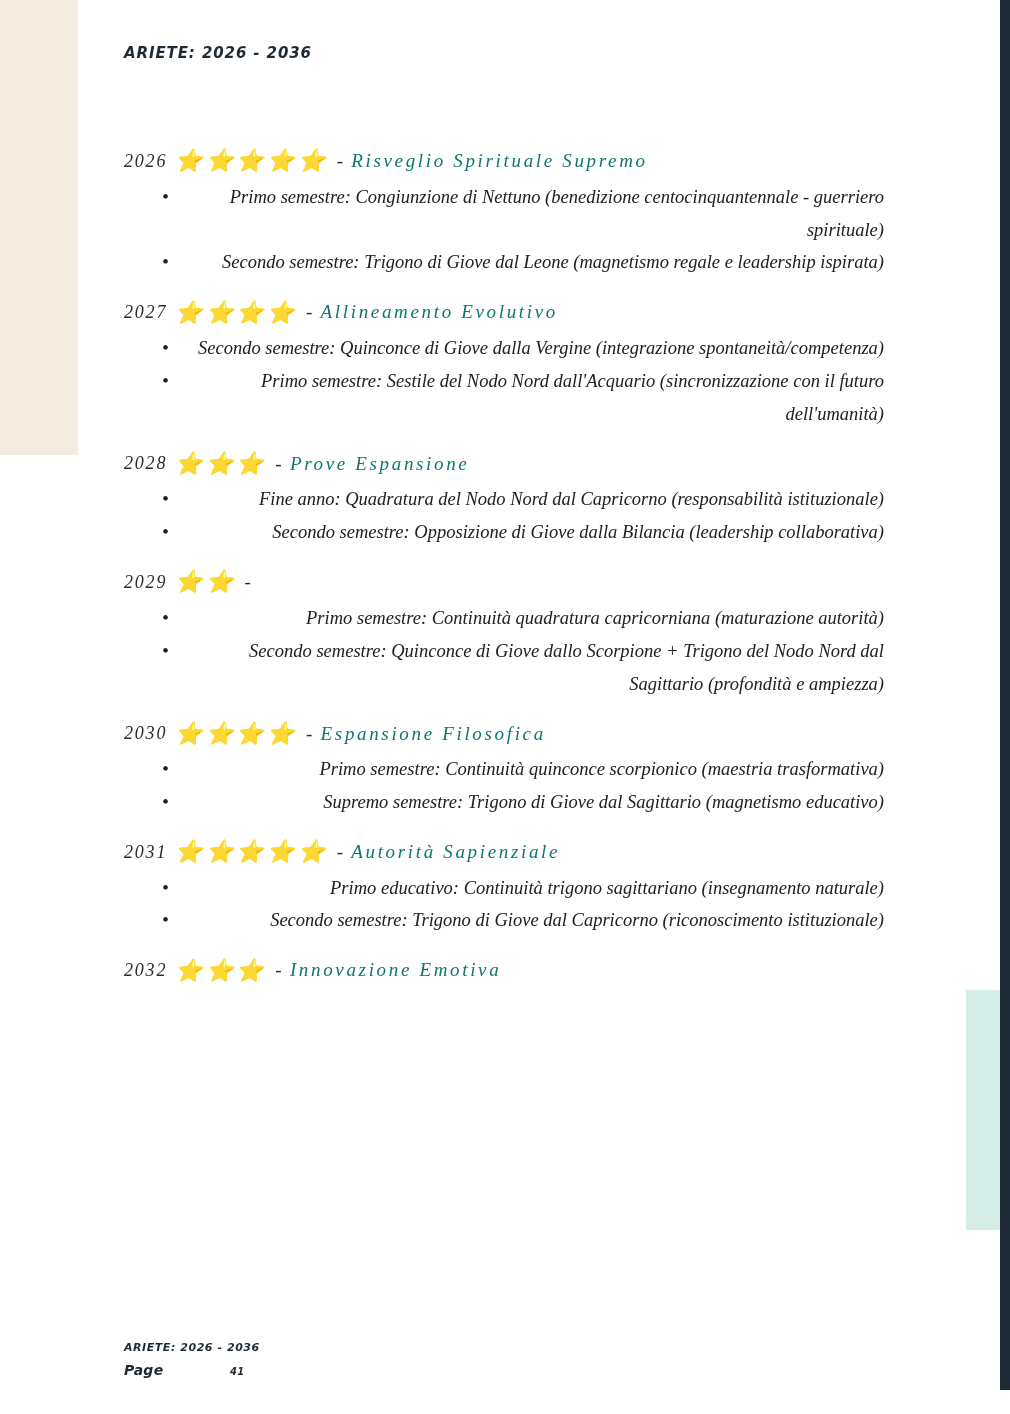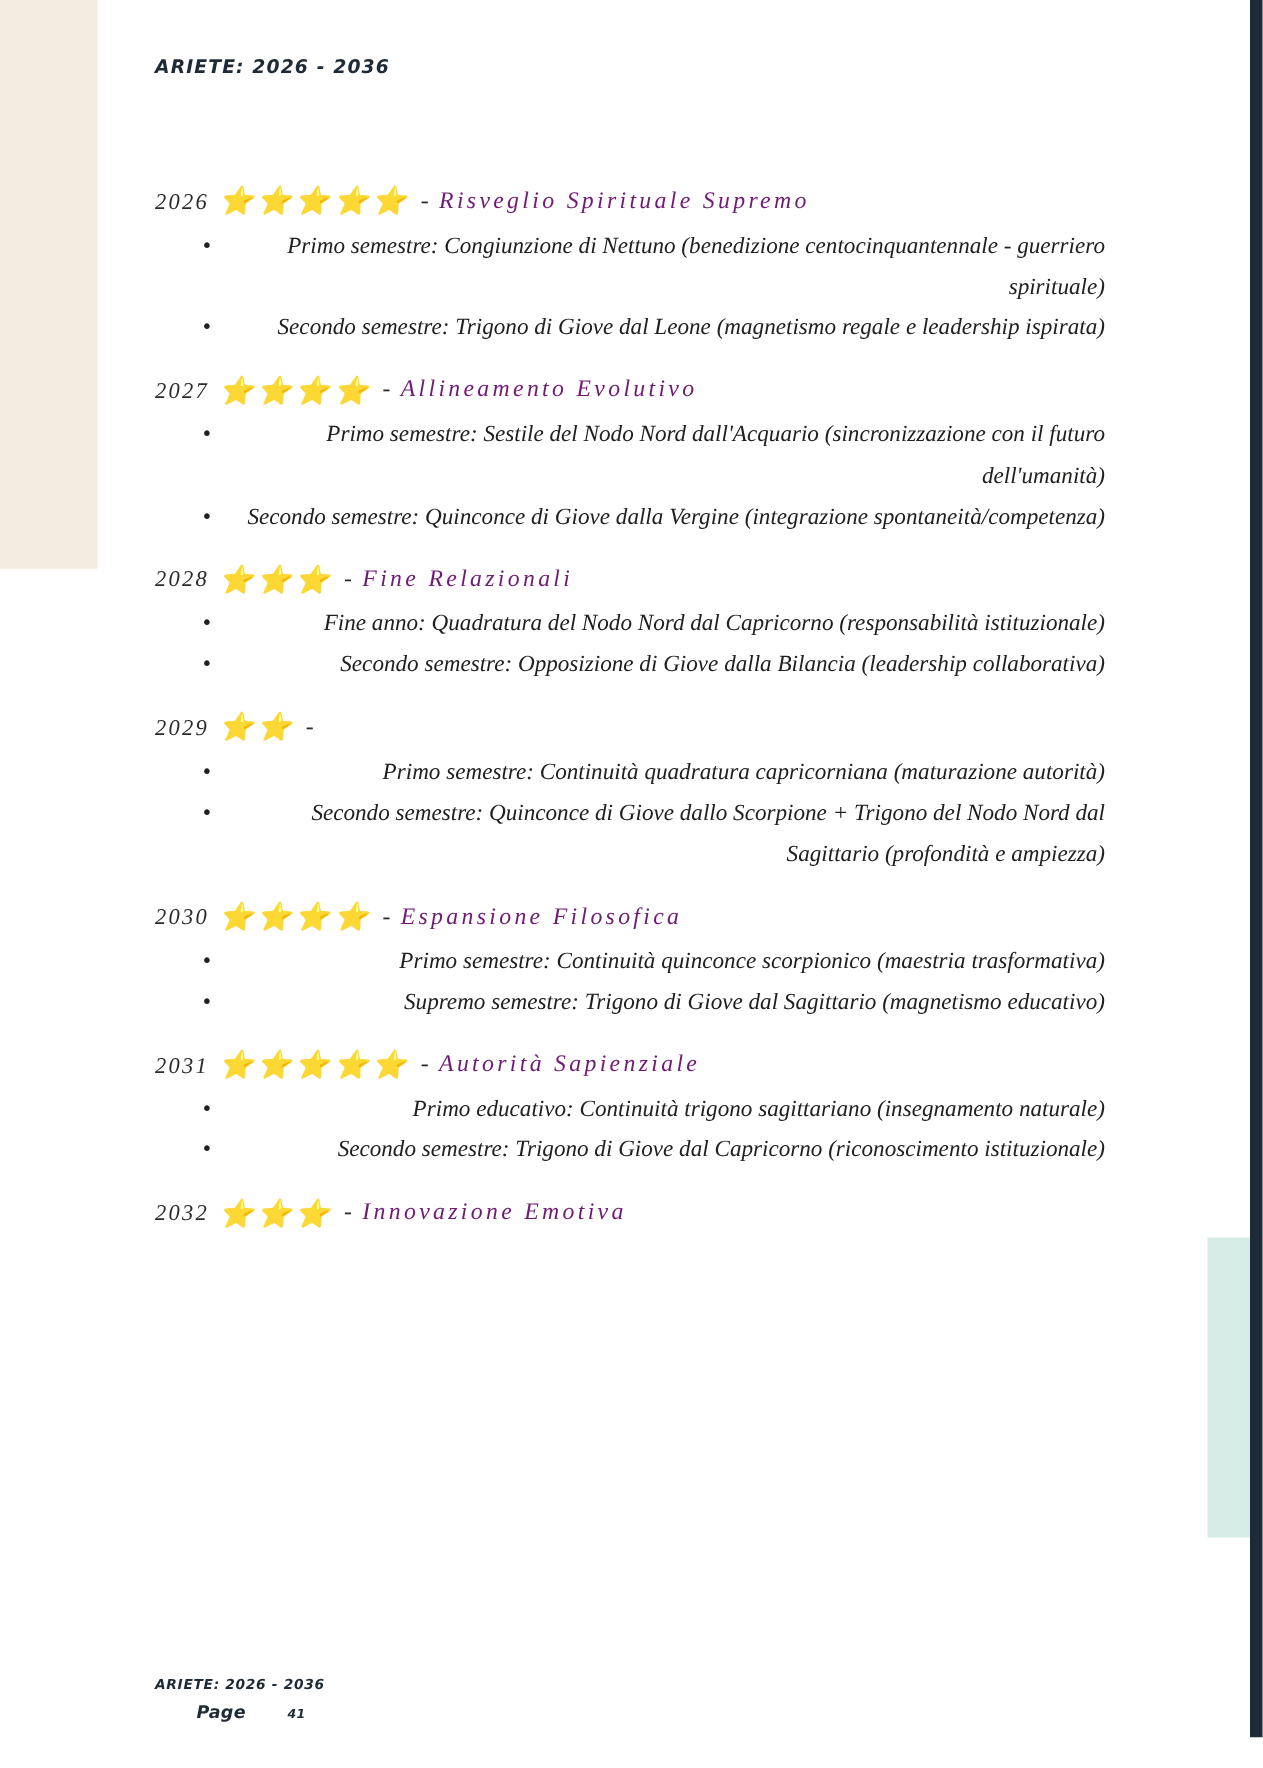--- a/index.html
+++ b/index.html
@@ -100,21 +100,21 @@
   }
   .star {
     color: #f7d64a;
     font-size: 22px;
     margin-right: 1px;
     text-shadow: 0 0 0 #f7d64a;
   }
   .year-label {
     letter-spacing: 0.14em;
     font-size: 19px;
-    color: #701a75;
+    color: #0f766e;
   }
   .dash {
     margin-right: 6px;
   }
 
   ul.bullets {
     list-style: none;
     margin: 0 0 20px 0;
     padding: 0 0 0 34px;
     text-align: right;
@@ -153,21 +153,20 @@
     margin-bottom: 8px;
   }
   .footer-row {
     display: flex;
     align-items: baseline;
     font-family: "DejaVu Sans", sans-serif;
     font-weight: bold;
     font-size: 14px;
     color: #1e2a35;
     letter-spacing: 0.02em;
-    text-align: center;
   }
   .footer-page-label {
     width: 106px;
   }
   .footer-page-number {
     font-size: 10px;
   }
 </style>
 </head>
 <body>
@@ -206,34 +205,34 @@
             <span class="stars">
               <span class="star">⭐</span>
               <span class="star">⭐</span>
               <span class="star">⭐</span>
               <span class="star">⭐</span>
             </span>
             <span class="dash">-</span>
             <span class="year-label">Allineamento Evolutivo</span>
           </div>
           <ul class="bullets">
+            <li>Secondo semestre: Quinconce di Giove dalla Vergine (integrazione spontaneità/competenza)</li>
             <li>Primo semestre: Sestile del Nodo Nord dall'Acquario (sincronizzazione con il futuro dell'umanità)</li>
-            <li>Secondo semestre: Quinconce di Giove dalla Vergine (integrazione spontaneità/competenza)</li>
           </ul>
         </div>
         <div class="year-block">
           <div class="year-heading">
             <span class="year-num">2028</span>
             <span class="stars">
               <span class="star">⭐</span>
               <span class="star">⭐</span>
               <span class="star">⭐</span>
             </span>
             <span class="dash">-</span>
-            <span class="year-label">Fine Relazionali</span>
+            <span class="year-label">Prove Espansione</span>
           </div>
           <ul class="bullets">
             <li>Fine anno: Quadratura del Nodo Nord dal Capricorno (responsabilità istituzionale)</li>
             <li>Secondo semestre: Opposizione di Giove dalla Bilancia (leadership collaborativa)</li>
           </ul>
         </div>
         <div class="year-block">
           <div class="year-heading">
             <span class="year-num">2029</span>
             <span class="stars">

